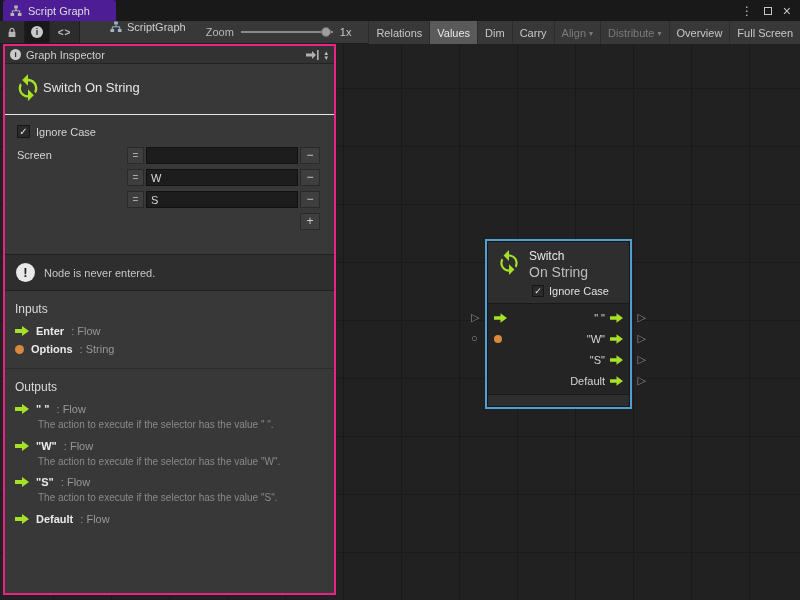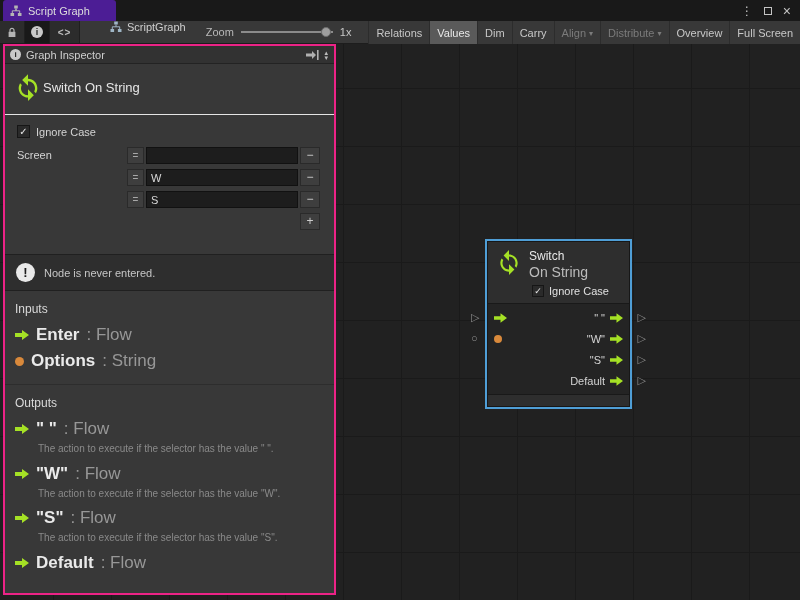--- a/index.html
+++ b/index.html
@@ -72,21 +72,21 @@
   .mini-btn { width:20px; height:17px; background:#3e3e3e; border:1px solid #2a2a2a; color:#cccccc;
               font-size:12px; line-height:13px; text-align:center; }
   .plus-row { display:flex; justify-content:flex-end; }
   .warning { margin-top:12px; background:#2e2e2e; border-top:1px solid #202020; border-bottom:1px solid #202020;
              display:flex; align-items:center; gap:9px; padding:8px 11px; color:#c6c6c6; font-size:11px; }
   .warn-icon { width:19px; height:19px; border-radius:50%; background:#e9e9e9; color:#1c1c1c; font-weight:bold;
                font-size:13px; display:flex; align-items:center; justify-content:center; flex:none; }
   .section { padding:4px 0 6px; }
   .section.outputs { border-top:1px solid #2d2d2d; margin-top:4px; }
   .section-h { padding:7px 10px 6px; font-size:12px; color:#dadada; }
-  .port-row { display:flex; align-items:center; gap:7px; padding:3px 10px; font-size:17px; }
+  .port-row { display:flex; align-items:center; gap:7px; padding:3px 10px; font-size:11px; }
   .port-name { color:#eaeaea; font-weight:bold; }
   .port-type { color:#979797; }
   .port-desc { color:#8a8a8a; font-size:10px; padding:1px 10px 5px 33px; line-height:1.25; }
   .port-desc:empty { display:none; }
   .flow-arrow { display:inline-flex; flex:none; line-height:0; }
   .data-dot { width:9px; height:9px; border-radius:50%; background:#d9893b; flex:none; }
 
   
   .node { position:absolute; left:487px; top:197px; width:143px; background:#242424; border:1px solid #171717;
           outline:2px solid #4f9ed6; font-size:11px; }

